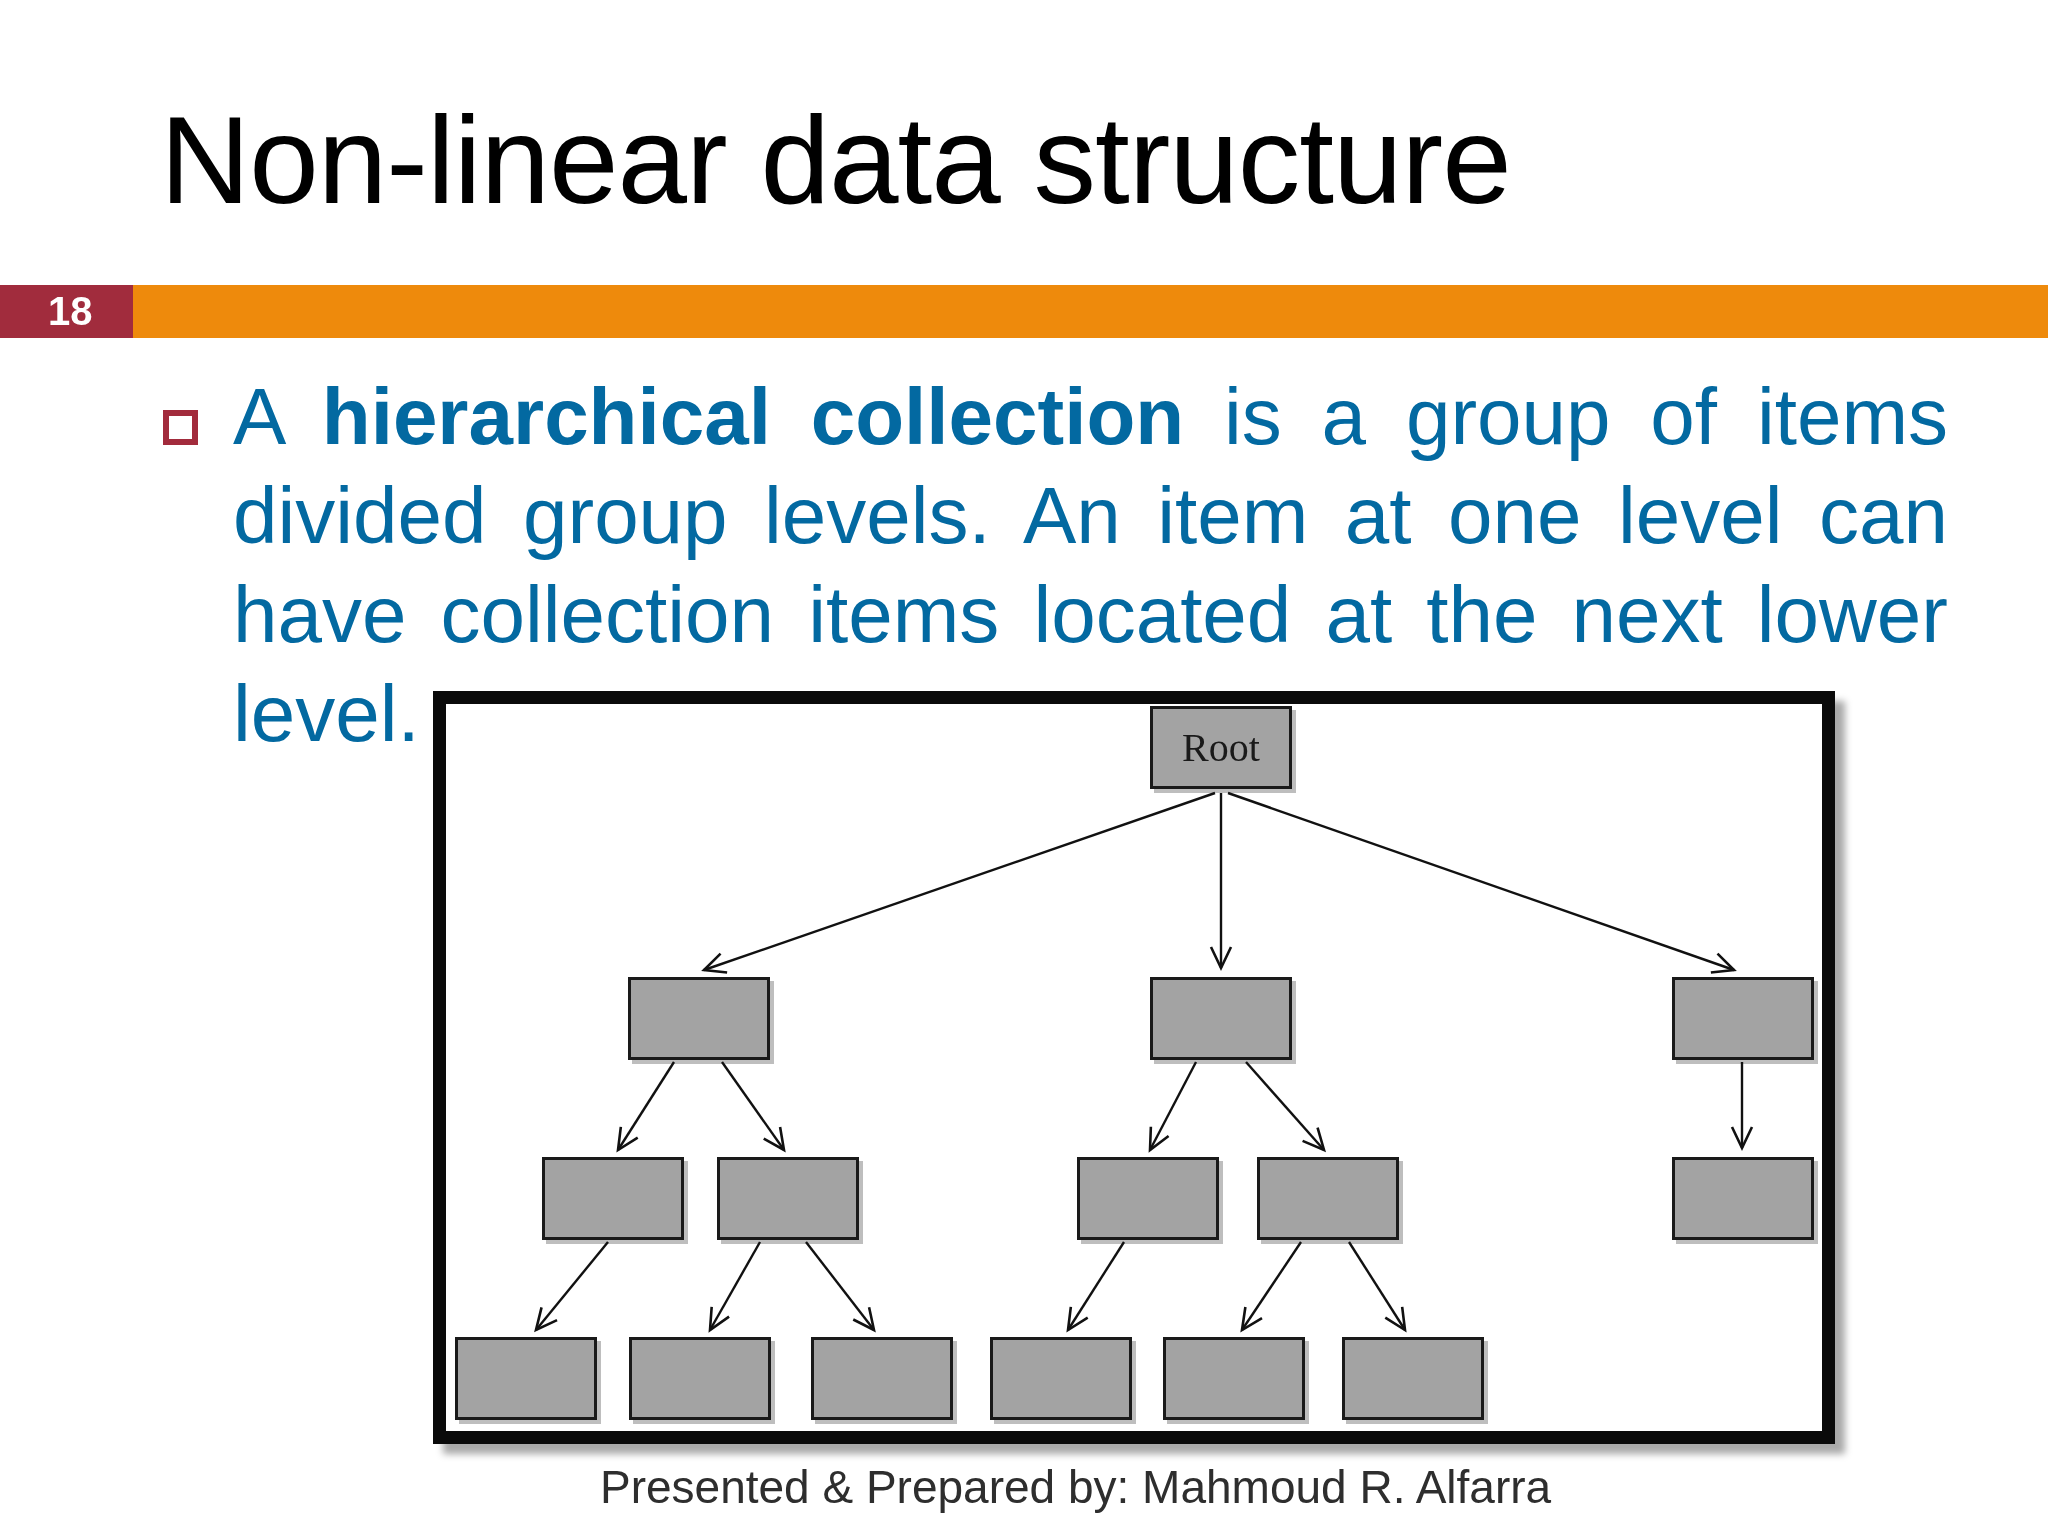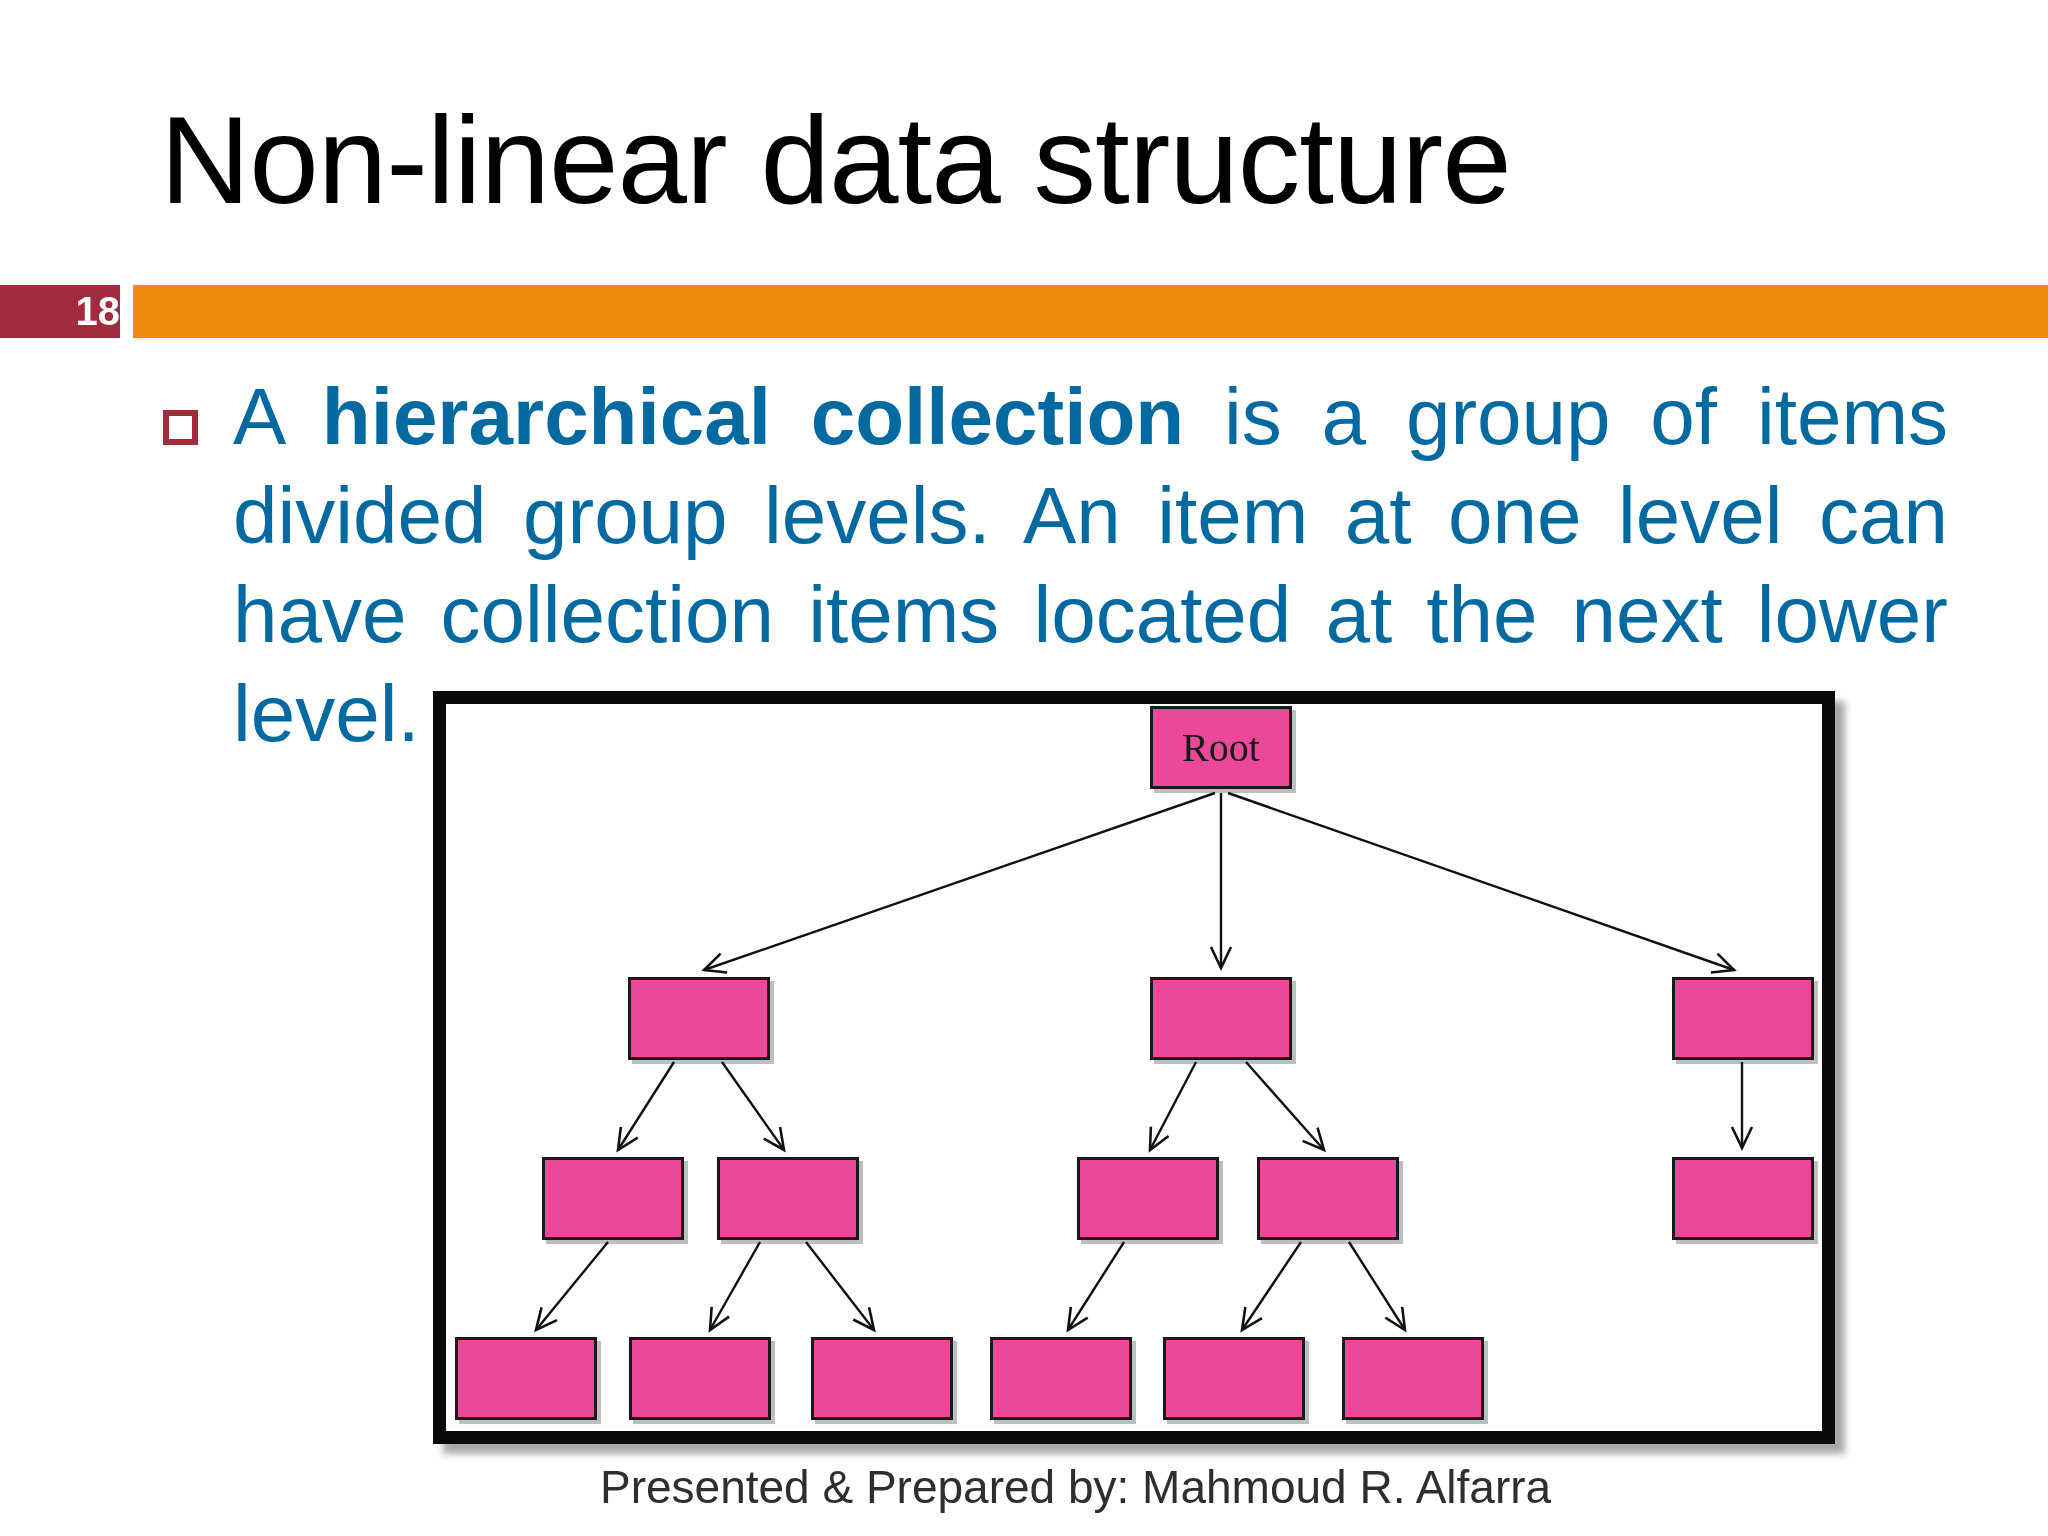--- a/index.html
+++ b/index.html
@@ -9,22 +9,22 @@
   }
   
   .title{
     position:absolute; left:160px; top:97px; margin:0;
     font-size:125px; line-height:1; font-weight:400;
     color:#000000; letter-spacing:-1px; white-space:nowrap;
   }
   
   .page-badge{
     position:absolute; left:0; top:285px; width:120px; height:53px;
-    background:#A12C3D; color:#ffffff; display:flex; align-items:center; justify-content:flex-end;
-    font-size:40px; font-weight:700;
+    background:#A12C3D; color:#ffffff; display:flex; align-items:center; justify-content:flex-start;
+    font-size:40px; font-weight:700;padding-left:48px;
   }
   .accent-bar{
     position:absolute; left:133px; top:285px; width:1915px; height:53px;
     background:#EE8A0C;
   }
   
   .bullet-square{
     position:absolute; left:163px; top:410px; width:23px; height:23px;
     border:6px solid #A22B3C; background:#ffffff;
   }
@@ -37,21 +37,21 @@
   .body-text .just{white-space:normal; text-align:justify; text-align-last:justify;}
   .body-text b{font-weight:700;}
   
   .diagram-frame{
     position:absolute; left:433px; top:691px; width:1376px; height:727px;
     border:13px solid #0A0A0A; background:#ffffff;
     box-shadow:10px 10px 7px #a9a9a9;
   }
   
   .tnode{
-    position:absolute; width:136px; height:77px; background:#ec4899;
+    position:absolute; width:136px; height:77px; background:#a3a3a3;
     border:3px solid #1A1A1A; box-shadow:4px 4px 0 rgba(125,125,125,.5);
   }
   .tnode.root{
     font-family:"Liberation Serif", serif; font-size:40px; color:#1a1a1a;
     display:flex; align-items:center; justify-content:center;
   }
   
   .arrows{position:absolute; left:0; top:0; width:2048px; height:1536px; pointer-events:none;}
   
   .footer{

